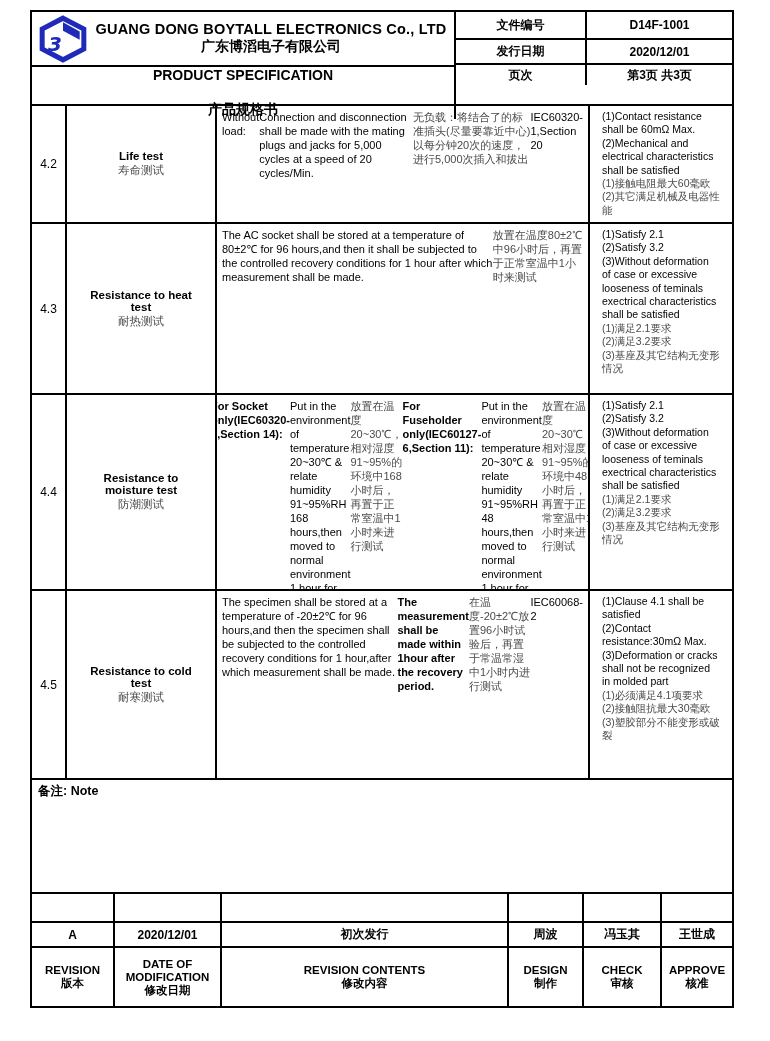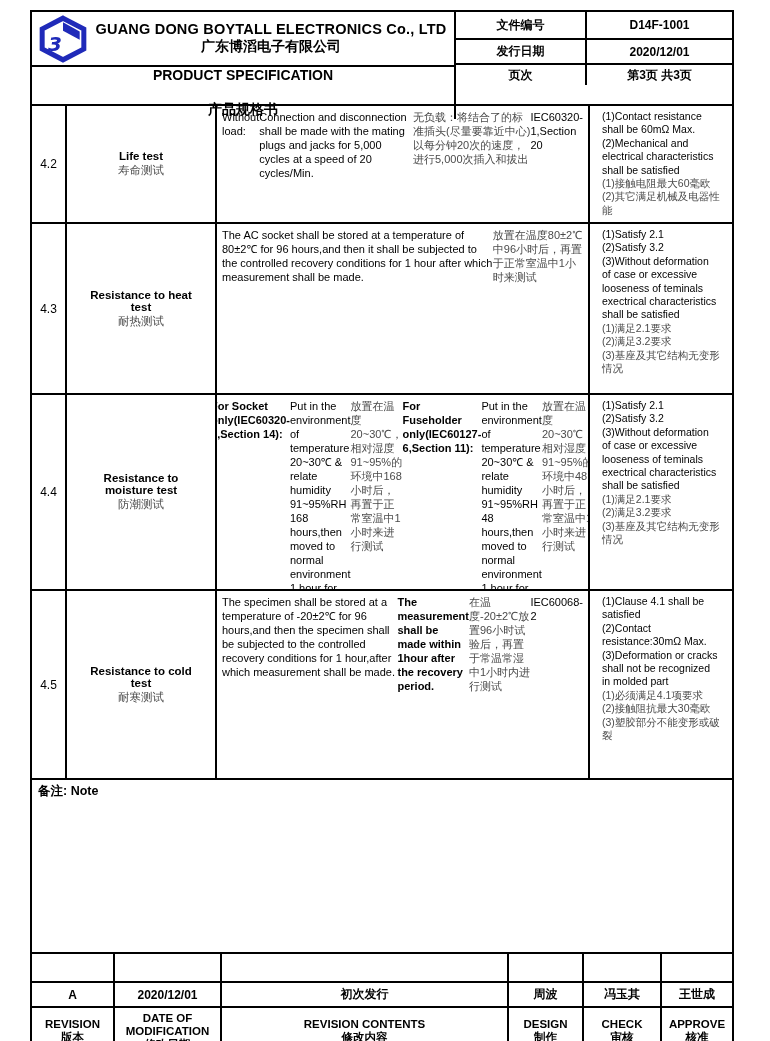--- a/index.html
+++ b/index.html
@@ -39,28 +39,28 @@
   .c-name{border-right:2px solid #000;display:flex;flex-direction:column;align-items:center;justify-content:center;text-align:center;padding:20px;font-size:11.5px}
   .name-en{font-weight:bold}
   .name-cn{color:#4a4a4a;margin-top:1px}
   .c-desc{border-right:2px solid #000;padding:4px 5px;font-size:11px;line-height:14px;display:flex;justify-content:center;overflow:hidden}
   .c-req{padding:4px 12px;font-size:10.5px;line-height:13.4px;overflow:hidden}
   .ln.cn{color:#4a4a4a}
   .ln.b{font-weight:bold}
   .ln.gap{height:11px}
 
   
-  .note{height:176px;padding:3px 6px;font-weight:bold;font-size:12.5px}
+  .note{height:116px;padding:3px 6px;font-weight:bold;font-size:12.5px}
 
   
   .rev-row{display:grid;grid-template-columns:83px 107px 287px 75px 78px 1fr;border-bottom:2px solid #000}
   .rev-row:last-child{border-bottom:none}
   .rev-blank{height:29px}
   .rev-entry{height:25px}
-  .rev-head{height:46px}
+  .rev-head{height:58px}
   .rev-cell{border-right:2px solid #000;display:flex;flex-direction:column;align-items:center;justify-content:center;text-align:center;font-size:11px;overflow:hidden}
   .rev-cell:last-child{border-right:none}
   .rev-entry .rev-cell{font-weight:bold;font-size:12px}
   .rev-head .rev-cell{font-weight:bold;font-size:11.5px;line-height:13px;padding:1px 2px}
 
   .logo{flex:0 0 auto}
 </style>
 </head>
 <body>
 

